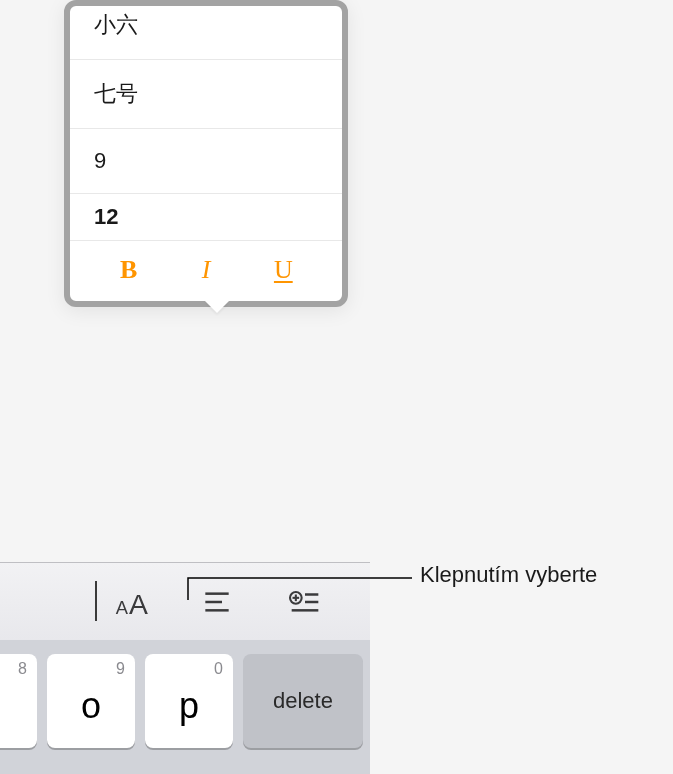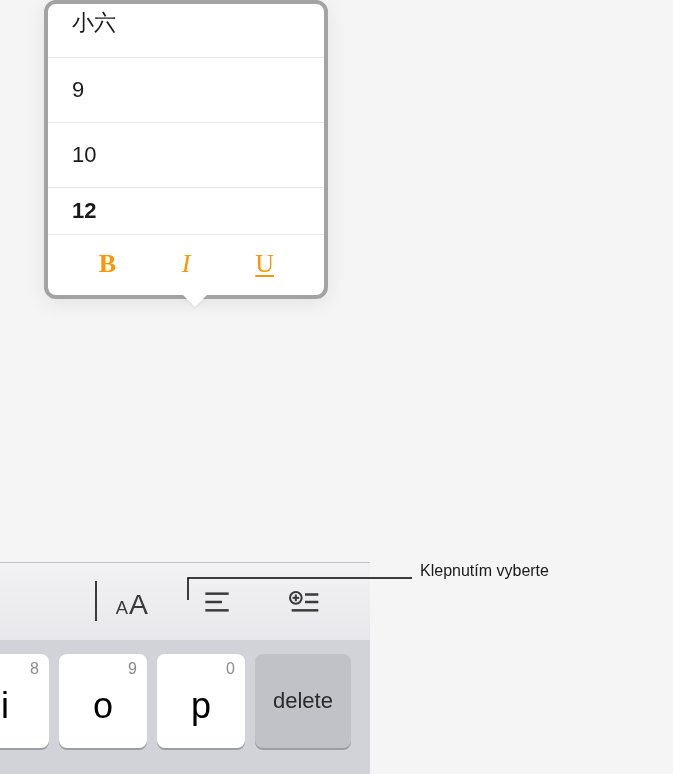--- a/index.html
+++ b/index.html
@@ -6,25 +6,25 @@
     body {
       width: 673px;
       height: 774px;
       background: #f5f5f5;
       font-family: -apple-system, BlinkMacSystemFont, "Helvetica Neue", sans-serif;
       position: relative;
       overflow: hidden;
     }
     .popover {
       position: absolute;
-      left: 44px;
+      left: 64px;
       top: 0;
       width: 284px;
       background: #ffffff;
-      border: 4px solid #a3a3a3;
+      border: 6px solid #a3a3a3;
       border-radius: 12px;
       box-shadow: 0 4px 20px rgba(0,0,0,0.08);
     }
     .popover::after {
       content: '';
       position: absolute;
       bottom: -12px;
       left: 135px;
       width: 0; height: 0;
       border-left: 12px solid transparent;
@@ -125,51 +125,51 @@
       font-size: 16px;
       color: #8a8a8f;
     }
     .key-main {
       font-size: 36px;
       color: #000;
       margin-top: 10px;
     }
     .key.delete-key {
       background: #c0c2c8;
-      width: 96px;
+      width: 120px;
     }
     .key.delete-key .key-main {
       font-size: 22px;
       color: #2a2a2a;
       margin-top: 0;
     }
 
     .callout {
       position: absolute;
       left: 420px;
       top: 560px;
-      font-size: 16px;
+      font-size: 22px;
       color: #1a1a1a;
       line-height: 1.35;
     }
     .callout-line {
       position: absolute;
       stroke: #000;
       fill: none;
       stroke-width: 1.5;
     }
   </style>
 </head>
 <body>
 
 <div class="popover">
   <div class="size-list">
     <div class="size-item">小六</div>
+    <div class="size-item">七号</div>
     <div class="size-item">9</div>
-    <div class="size-item">10</div>
     <div class="size-item">12</div>
   </div>
   <div class="style-row">
     <span class="style-btn bold-btn">B</span>
     <span class="style-btn italic-btn">I</span>
     <span class="style-btn underline-btn">U</span>
   </div>
 </div>
 
 <div class="toolbar">

